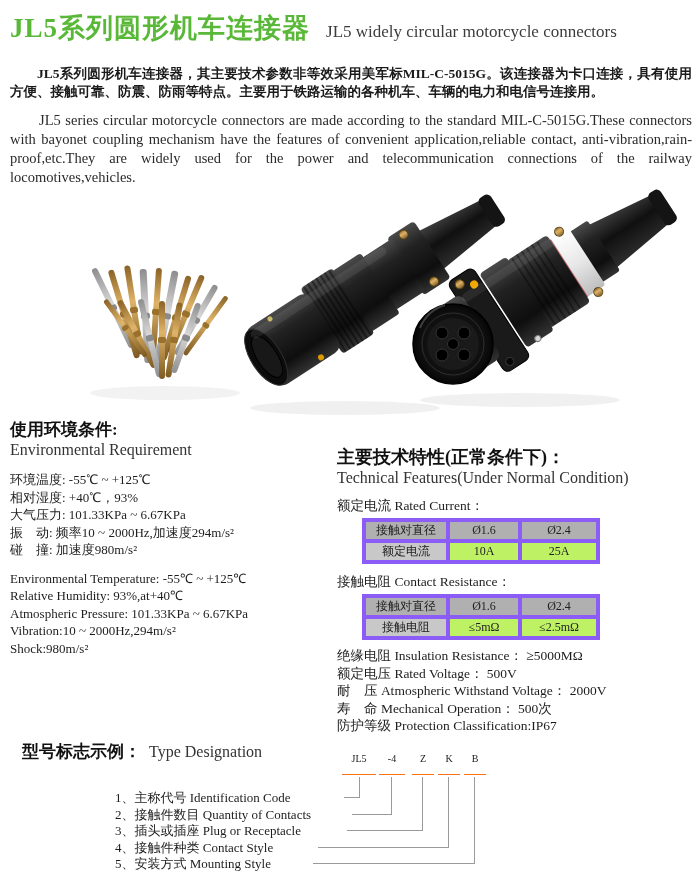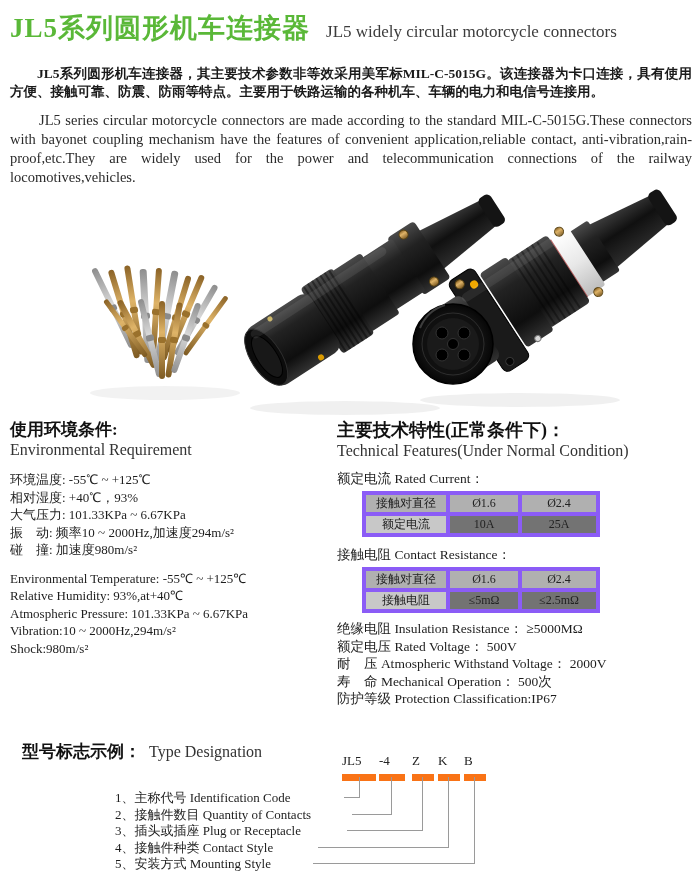--- a/index.html
+++ b/index.html
@@ -24,42 +24,42 @@
   
   .photo-band { position:absolute; top:188px; left:0; width:700px; height:230px; }
   
   .env-col { position:absolute; left:10px; top:419px; width:324px; }
   .h-cn { font-size:17px; font-weight:bold; color:#111; line-height:21px; }
   .h-en { font-size:16px; font-weight:normal; color:#333; line-height:20px; }
   .spec-list { margin-top:11px; }
   .spec-list div { font-size:13px; line-height:17.5px; color:#1d1d1d; }
   
   .tech-col { position:absolute; left:337px; top:419px; width:360px; }
-  .tech-col .h-cn { font-size:18px; line-height:22px; }
+  .tech-col .h-cn { font-size:18px; line-height:22px;margin-top:27px; }
   .tbl-label { font-size:13.5px; color:#1d1d1d; margin-top:9px; line-height:17px; }
   table.spec { border-collapse:collapse; margin:4px 0 2px 25px; }
   table.spec td {
     border:4px solid #8b5cf6; font-size:12px; color:#222;
     height:17px; text-align:center; padding:0 4px;
   }
   td.c1 { width:72px; }
   td.c2 { width:60px; }
   td.c3 { width:66px; }
   tr.hdr td { background:#b0b0b0; }
-  tr.dat td { background:#737373; }
+  tr.dat td { background:#bef264; }
   tr.dat td.c1 { background:#c8c8c8; }
   .other-specs { margin-top:7px; }
   .other-specs div { font-size:13.5px; line-height:17.5px; color:#1d1d1d; }
   
   .type-heading { position:absolute; left:22px; top:741px; display:flex; align-items:baseline; }
   .type-heading .h-en { margin-left:8px; }
   .diagram { position:absolute; left:0; top:745px; width:700px; height:145px; }
   .code-part {
-    position:absolute; top:8px; height:21px; text-align:left;
-    font-size:13px; color:#222; border-bottom:7px solid #f97316;
+    position:absolute; top:8px; height:21px; text-align:center;
+    font-size:10px; color:#222; border-bottom:1px solid #f97316;
   }
   .dline { position:absolute; border-right:1px solid #9a9a9a; border-bottom:1px solid #9a9a9a; }
   .dlabel { position:absolute; left:115px; font-size:13px; color:#1d1d1d; white-space:nowrap; }
 </style>
 </head>
 <body>
 
 <div class="page">
 
   <div class="header">

